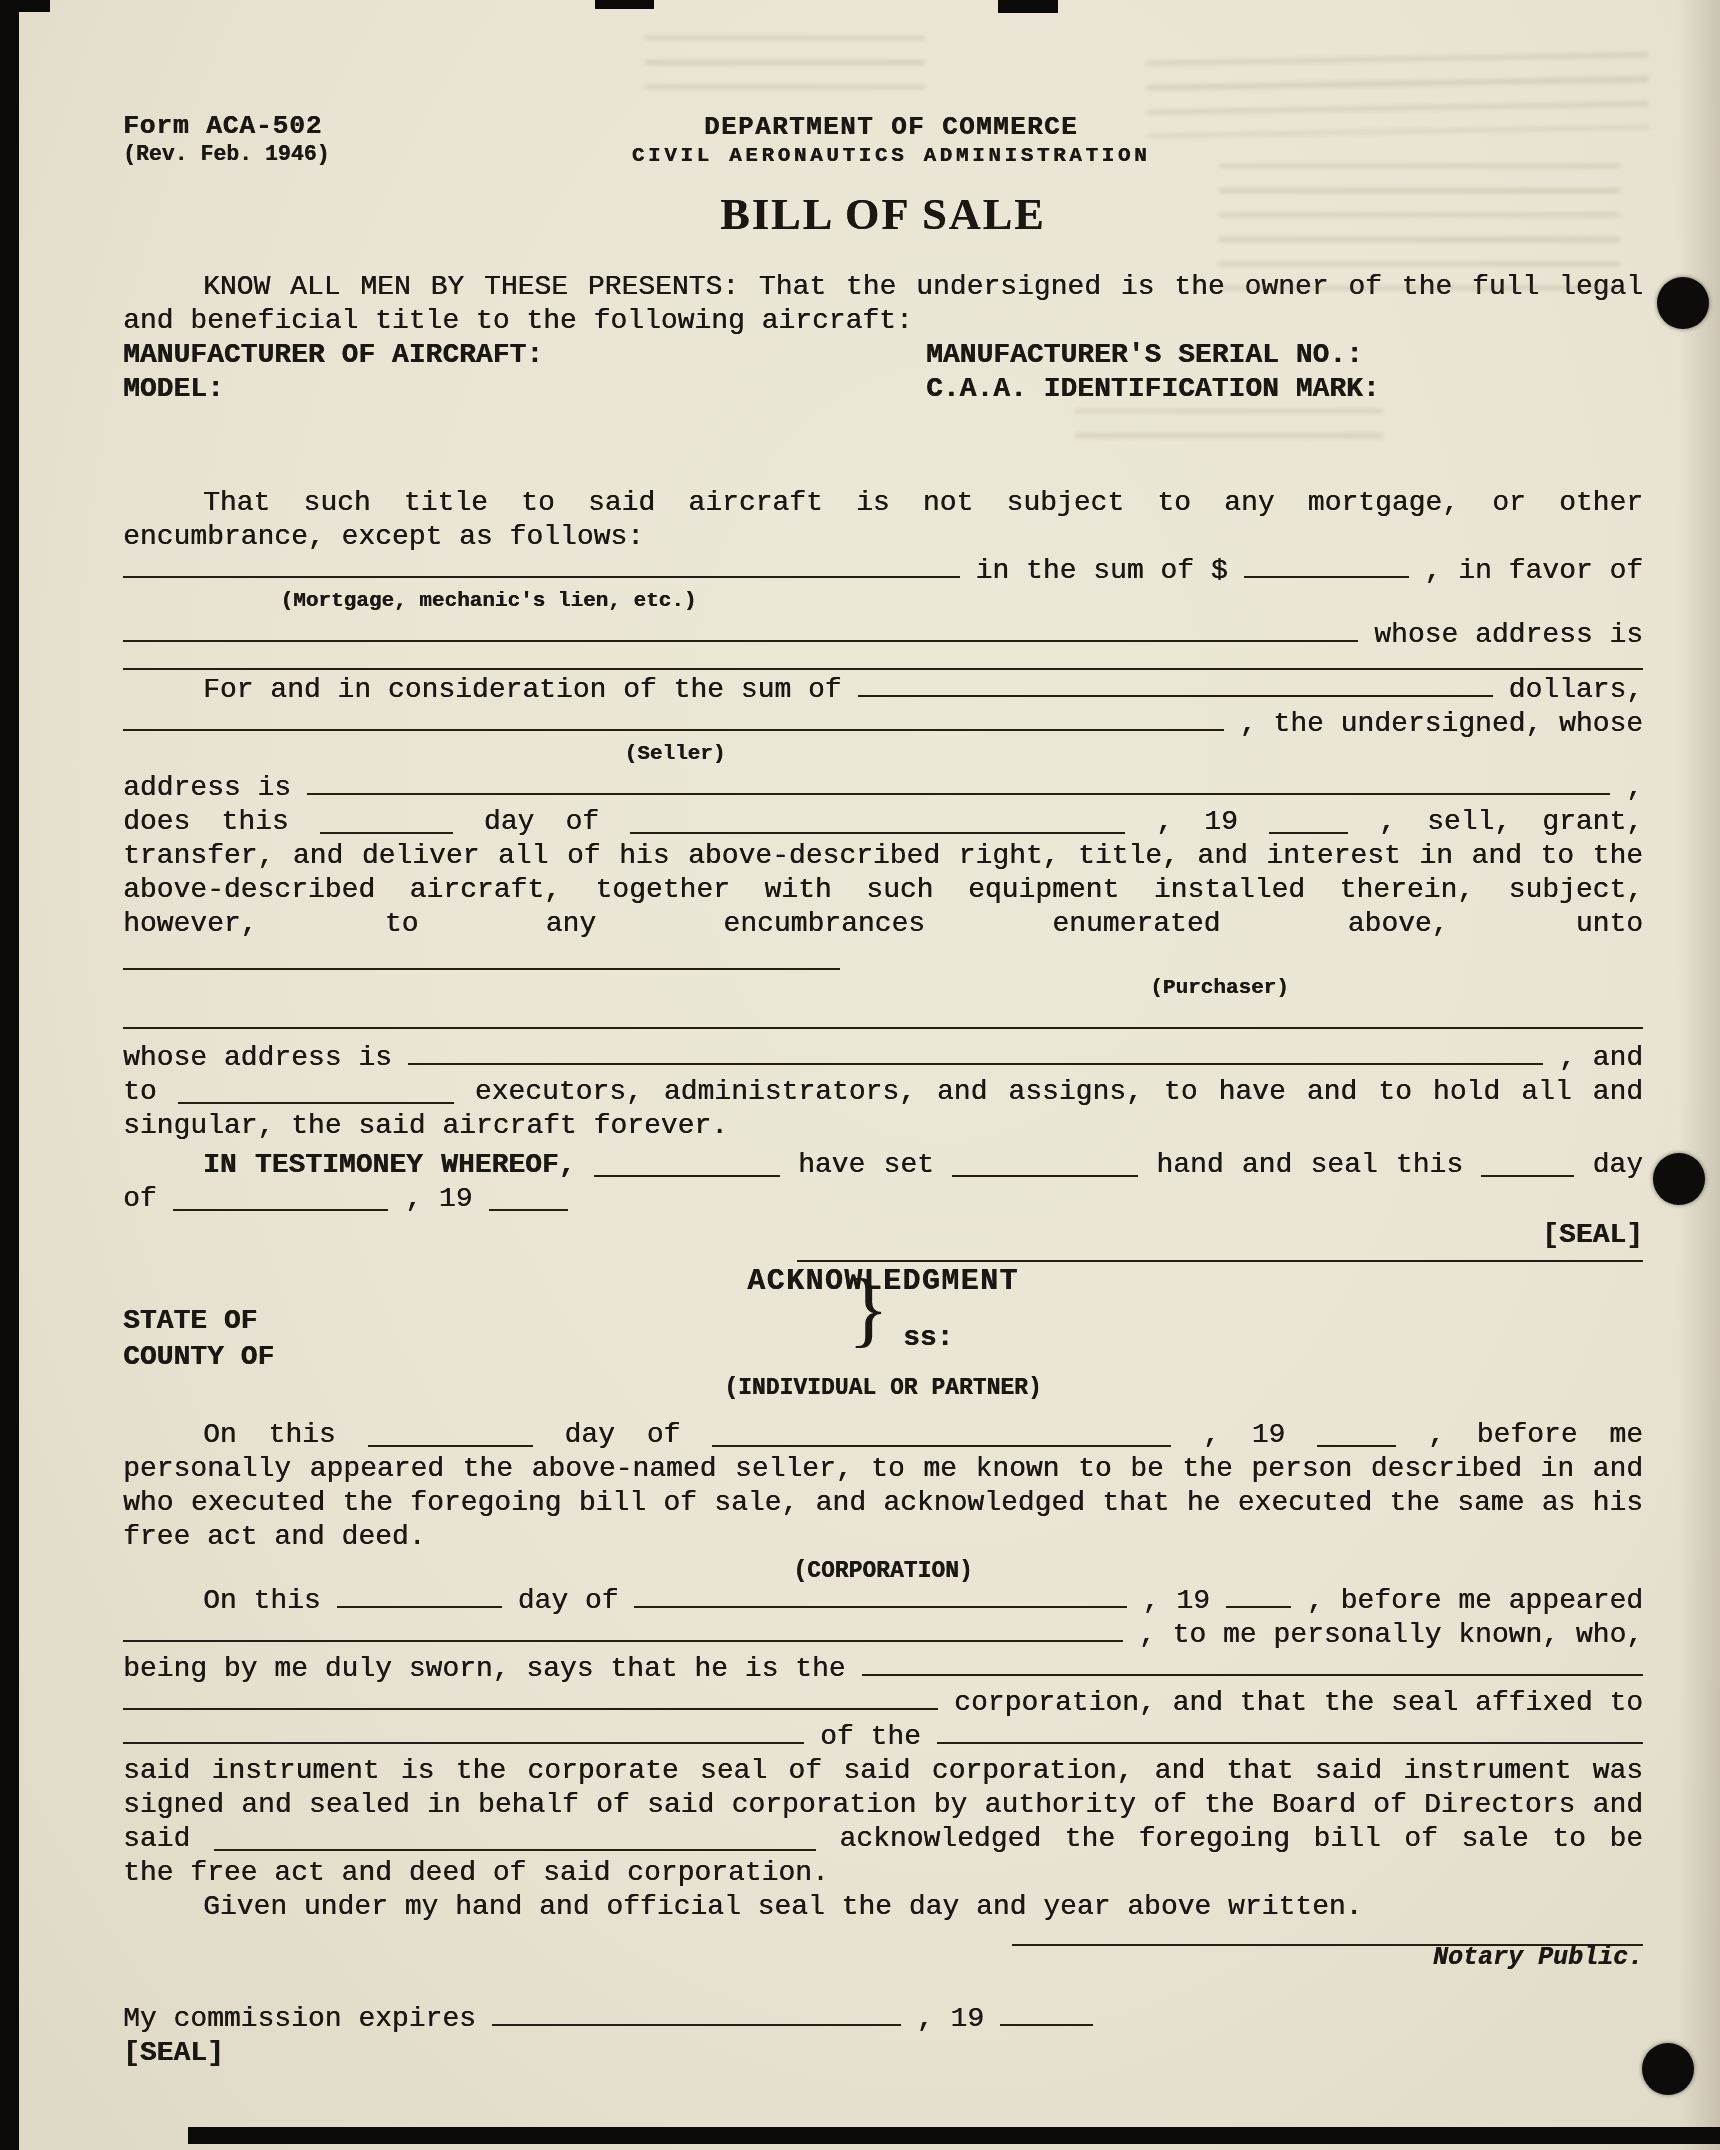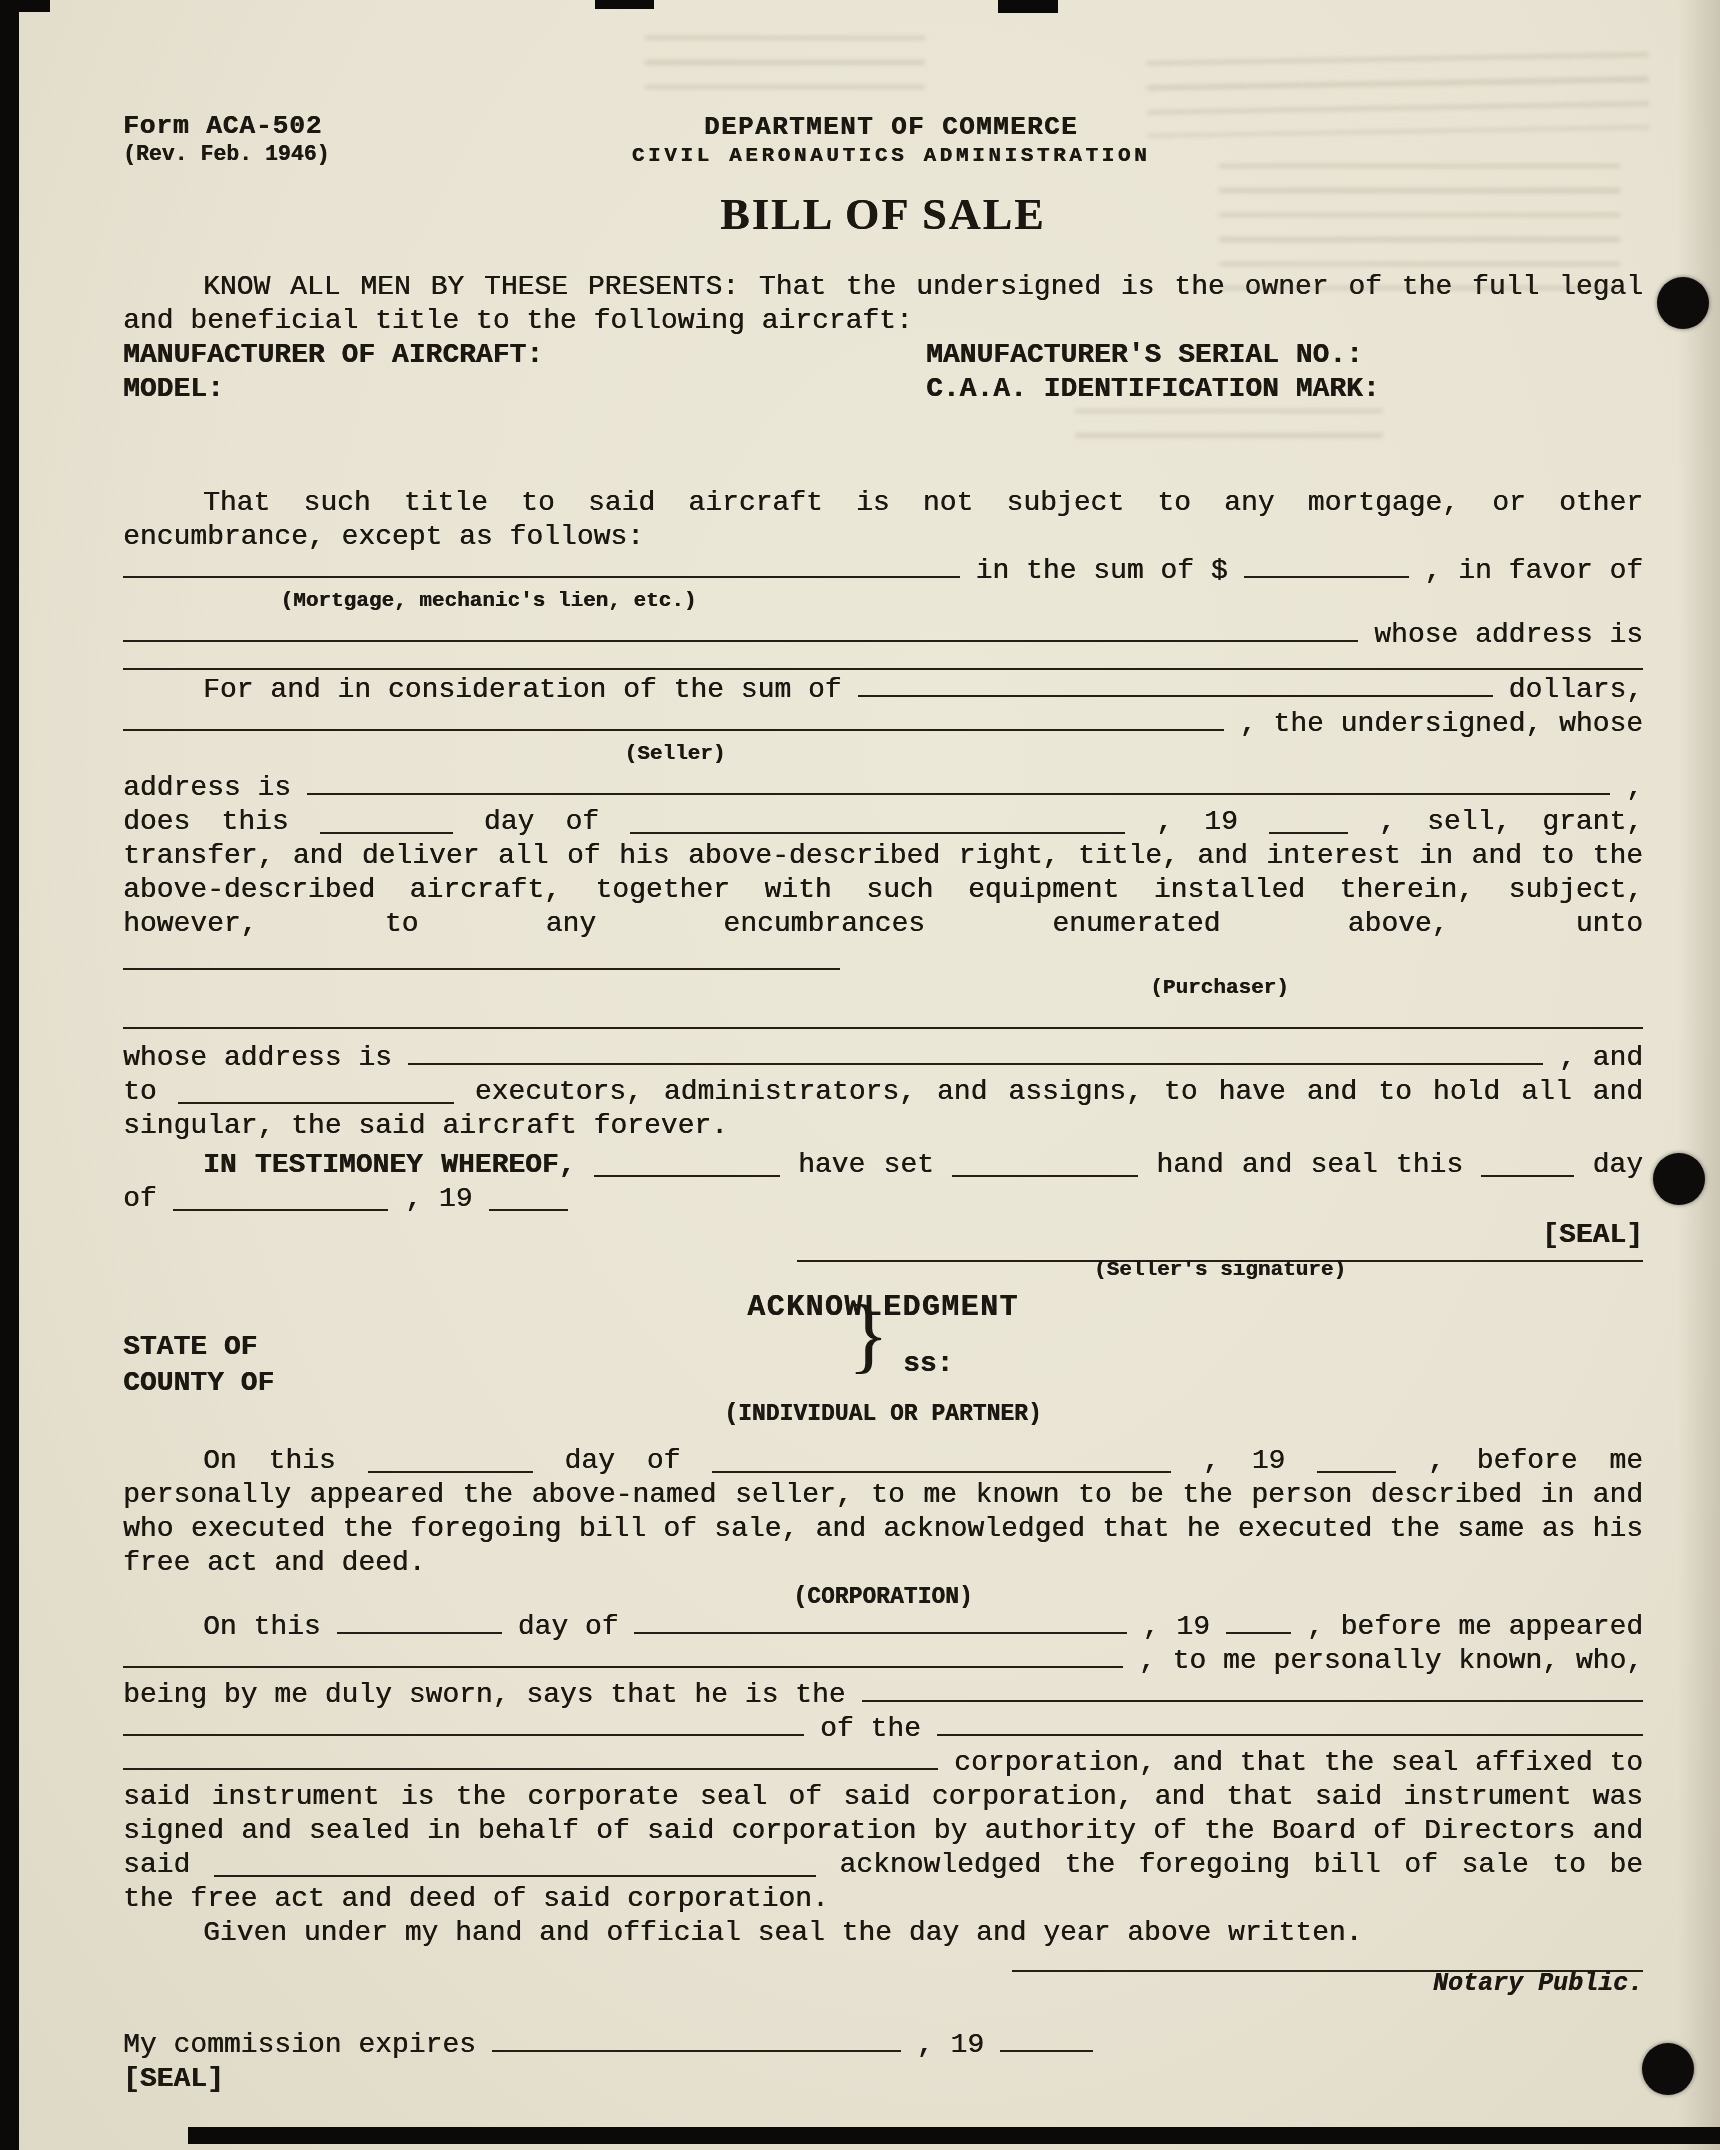--- a/index.html
+++ b/index.html
@@ -183,21 +183,20 @@
       <span>day of</span>
       <span class="iblank w300"></span>
       <span>, 19</span>
       <span class="iblank w110"></span>
     </p>
 
     <div class="seal-line">[SEAL]</div>
     <div class="row sig-row">
       <span class="blank fill"></span>
     </div>
-    <div class="caption cap-sig">(Seller's signature)</div>
 
     <div class="ack-title">ACKNOWLEDGMENT</div>
 
     <div class="state-block">
       <div class="state-line">STATE OF</div>
       <div class="state-line">COUNTY OF</div>
       <span class="brace">}</span>
       <span class="ss">ss:</span>
     </div>
 
@@ -226,27 +225,27 @@
     </div>
     <div class="row">
       <span class="blank fill"></span>
       <span>, to me personally known, who,</span>
     </div>
     <div class="row">
       <span>being by me duly sworn, says that he is the</span>
       <span class="blank fill"></span>
     </div>
     <div class="row">
+      <span class="blank fill"></span>
+      <span>corporation, and that the seal affixed to</span>
+    </div>
+    <div class="row">
       <span class="blank w950"></span>
       <span>of the</span>
       <span class="blank fill"></span>
-    </div>
-    <div class="row">
-      <span class="blank fill"></span>
-      <span>corporation, and that the seal affixed to</span>
     </div>
 
     <p class="para">
       <span>said instrument is the corporate seal of said corporation, and that said instrument was signed and sealed in behalf of said corporation by authority of the Board of Directors and said</span>
       <span class="iblank w840"></span>
       <span>acknowledged the foregoing bill of sale to be the free act and deed of said corporation.</span>
     </p>
 
     <p class="para indent">Given under my hand and official seal the day and year above written.</p>
 

